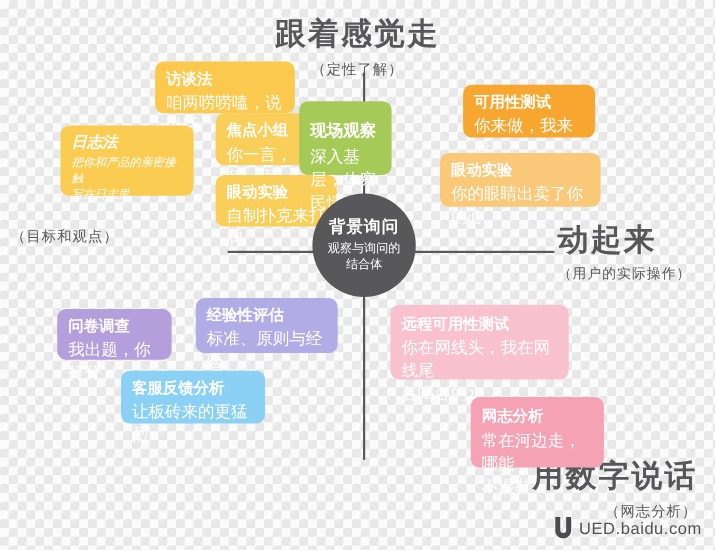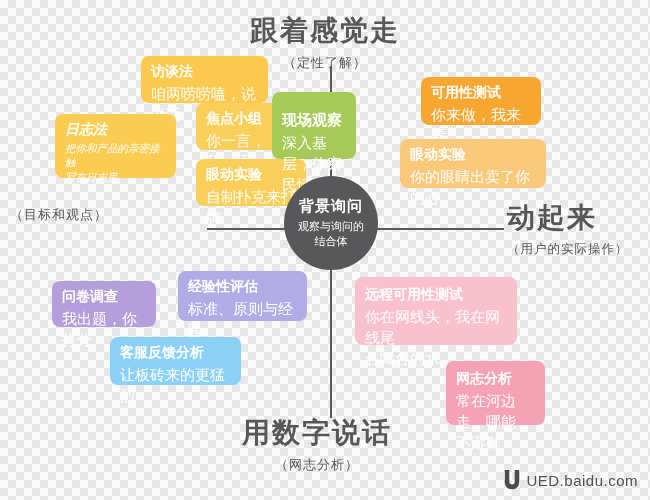--- a/index.html
+++ b/index.html
@@ -17,21 +17,21 @@
   }
 
   .axis { position:absolute; background:#59595b; z-index:1; }
   .axis-v { left:330px; top:66px;  width:2px;   height:352px; }
   .axis-h { left:207px; top:228px; width:297px; height:2px; }
 
   .axis-label { position:absolute; color:#57575a; z-index:2; }
   .al-title { font-size:28px; font-weight:bold; letter-spacing:2px; }
   .al-sub   { font-size:13px; margin-top:4px; letter-spacing:1px; }
   .lab-top    { left:0; right:0; top:12px;  text-align:center; }
-  .lab-bottom { left:0; right:16px; top:414px; text-align:center; }
+  .lab-bottom { left:0; right:16px; top:414px; text-align:right; }
   .lab-left   { left:8px;   top:202px; }
   .lab-left .al-sub { margin-left:2px; }
   .lab-right  { left:507px; top:199px; }
   .lab-right .al-sub { font-size:12.5px; }
 
   .method { position:absolute; z-index:3; border-radius:8px; color:#fff; padding:7px 10px; }
   .m-title { font-size:14px; font-weight:bold; line-height:1.25; }
   .m-title.big { font-size:15px; }
   .m-desc  { font-size:15px; line-height:1.4; margin-top:2px; white-space:pre-line; }
 
@@ -40,21 +40,21 @@
   .m1 .m-desc { font-size:10.5px; }
   .m2  { left:196px; top:103px; width:94px;  height:47px; }
   .m3  { left:196px; top:159px; width:110px; height:47px; }
   .m4  { left:272px; top:92px;  width:84px; height:67px; padding-top:19px; }
   .m5  { left:421px; top:77px;  width:120px; height:48px; }
   .m6  { left:400px; top:139px; width:146px; height:49px; }
   .m7  { left:52px;  top:281px; width:104px; height:46px; }
   .m8  { left:178px; top:271px; width:129px; height:50px; }
   .m9  { left:110px; top:337px; width:131px; height:48px; }
   .m10 { left:355px; top:277px; width:162px; height:68px; padding-top:9px; }
-  .m11 { left:446px; top:361px; width:99px; height:64px; padding-top:9px; }
+  .m11 { left:428px; top:361px; width:121px; height:64px; padding-top:9px; }
 
   .center-circle {
     position:absolute; left:284px; top:176px; width:94px; height:94px;
     border-radius:50%; background:#58585a; z-index:4;
     display:flex; flex-direction:column; align-items:center; justify-content:center;
     color:#fff; text-align:center;
   }
   .c-title { font-size:15px; font-weight:bold; margin-bottom:3px; letter-spacing:1px; }
   .c-desc  { font-size:11px; line-height:1.35; white-space:pre-line; }
 

